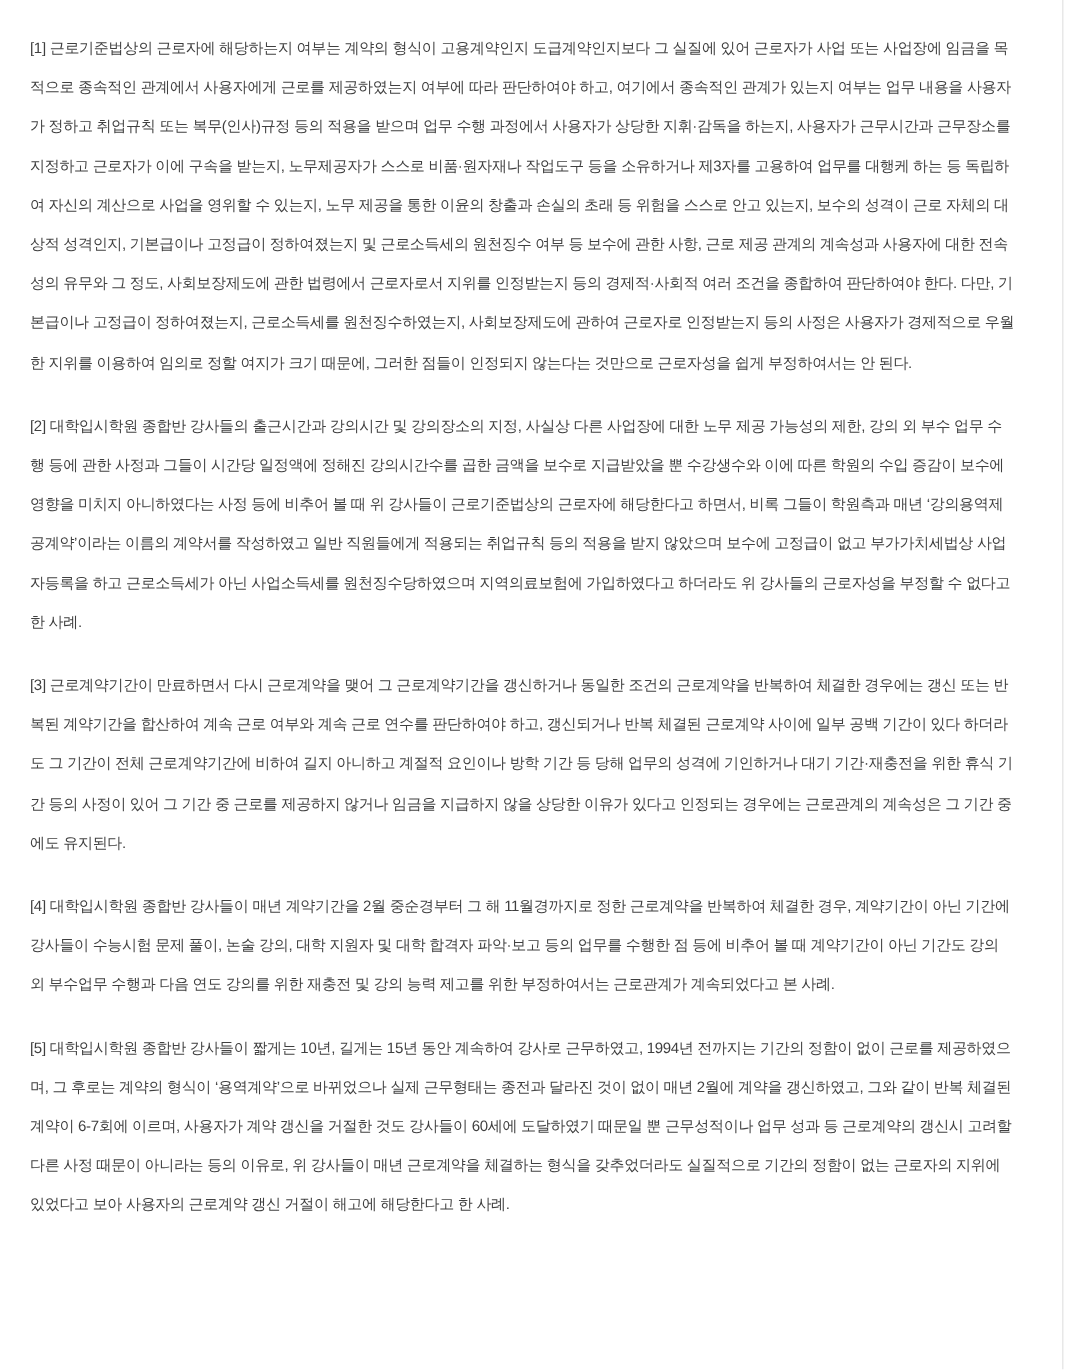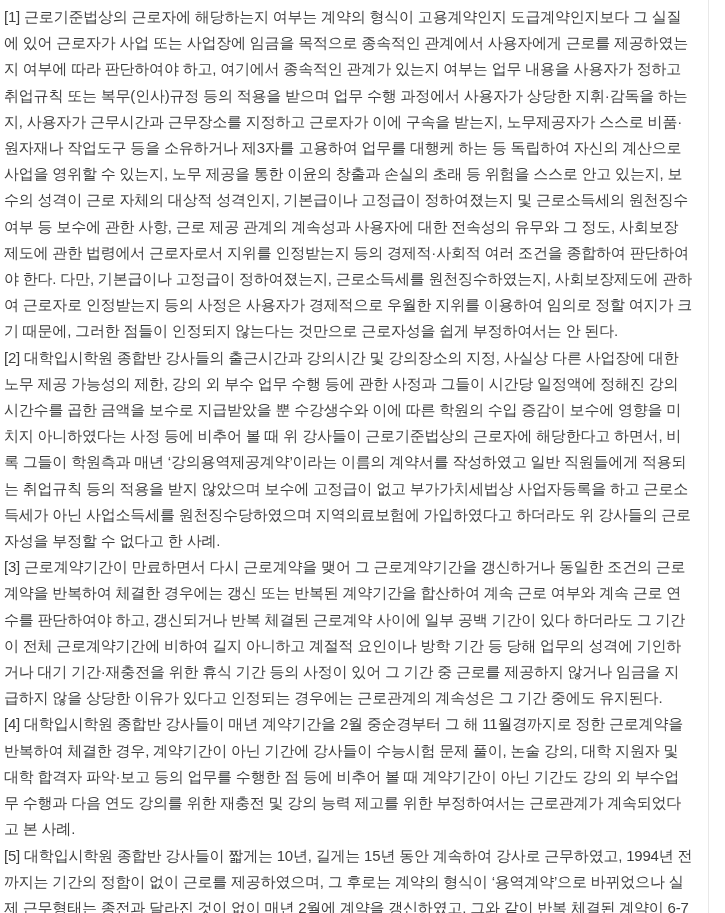--- a/index.html
+++ b/index.html
@@ -22,22 +22,22 @@
     left: 0;
     top: 0;
     width: 709px;
     height: 913px;
     box-sizing: border-box;
     border-right: 1px solid #e8e8e8;
     padding: 4px 15px 6px 4px;
     overflow: hidden;
   }
   .para {
-    margin: 0;
-    font-size: 15px;
+    margin: 16px;
+    font-size: 10px;
     line-height: 26.2px;
     color: #3f3f3f;
     letter-spacing: -0.2px;
     word-break: break-all;
     overflow-wrap: anywhere;
     text-align: left;
   }
   .p-marker {
     color: #3f3f3f;
   }

